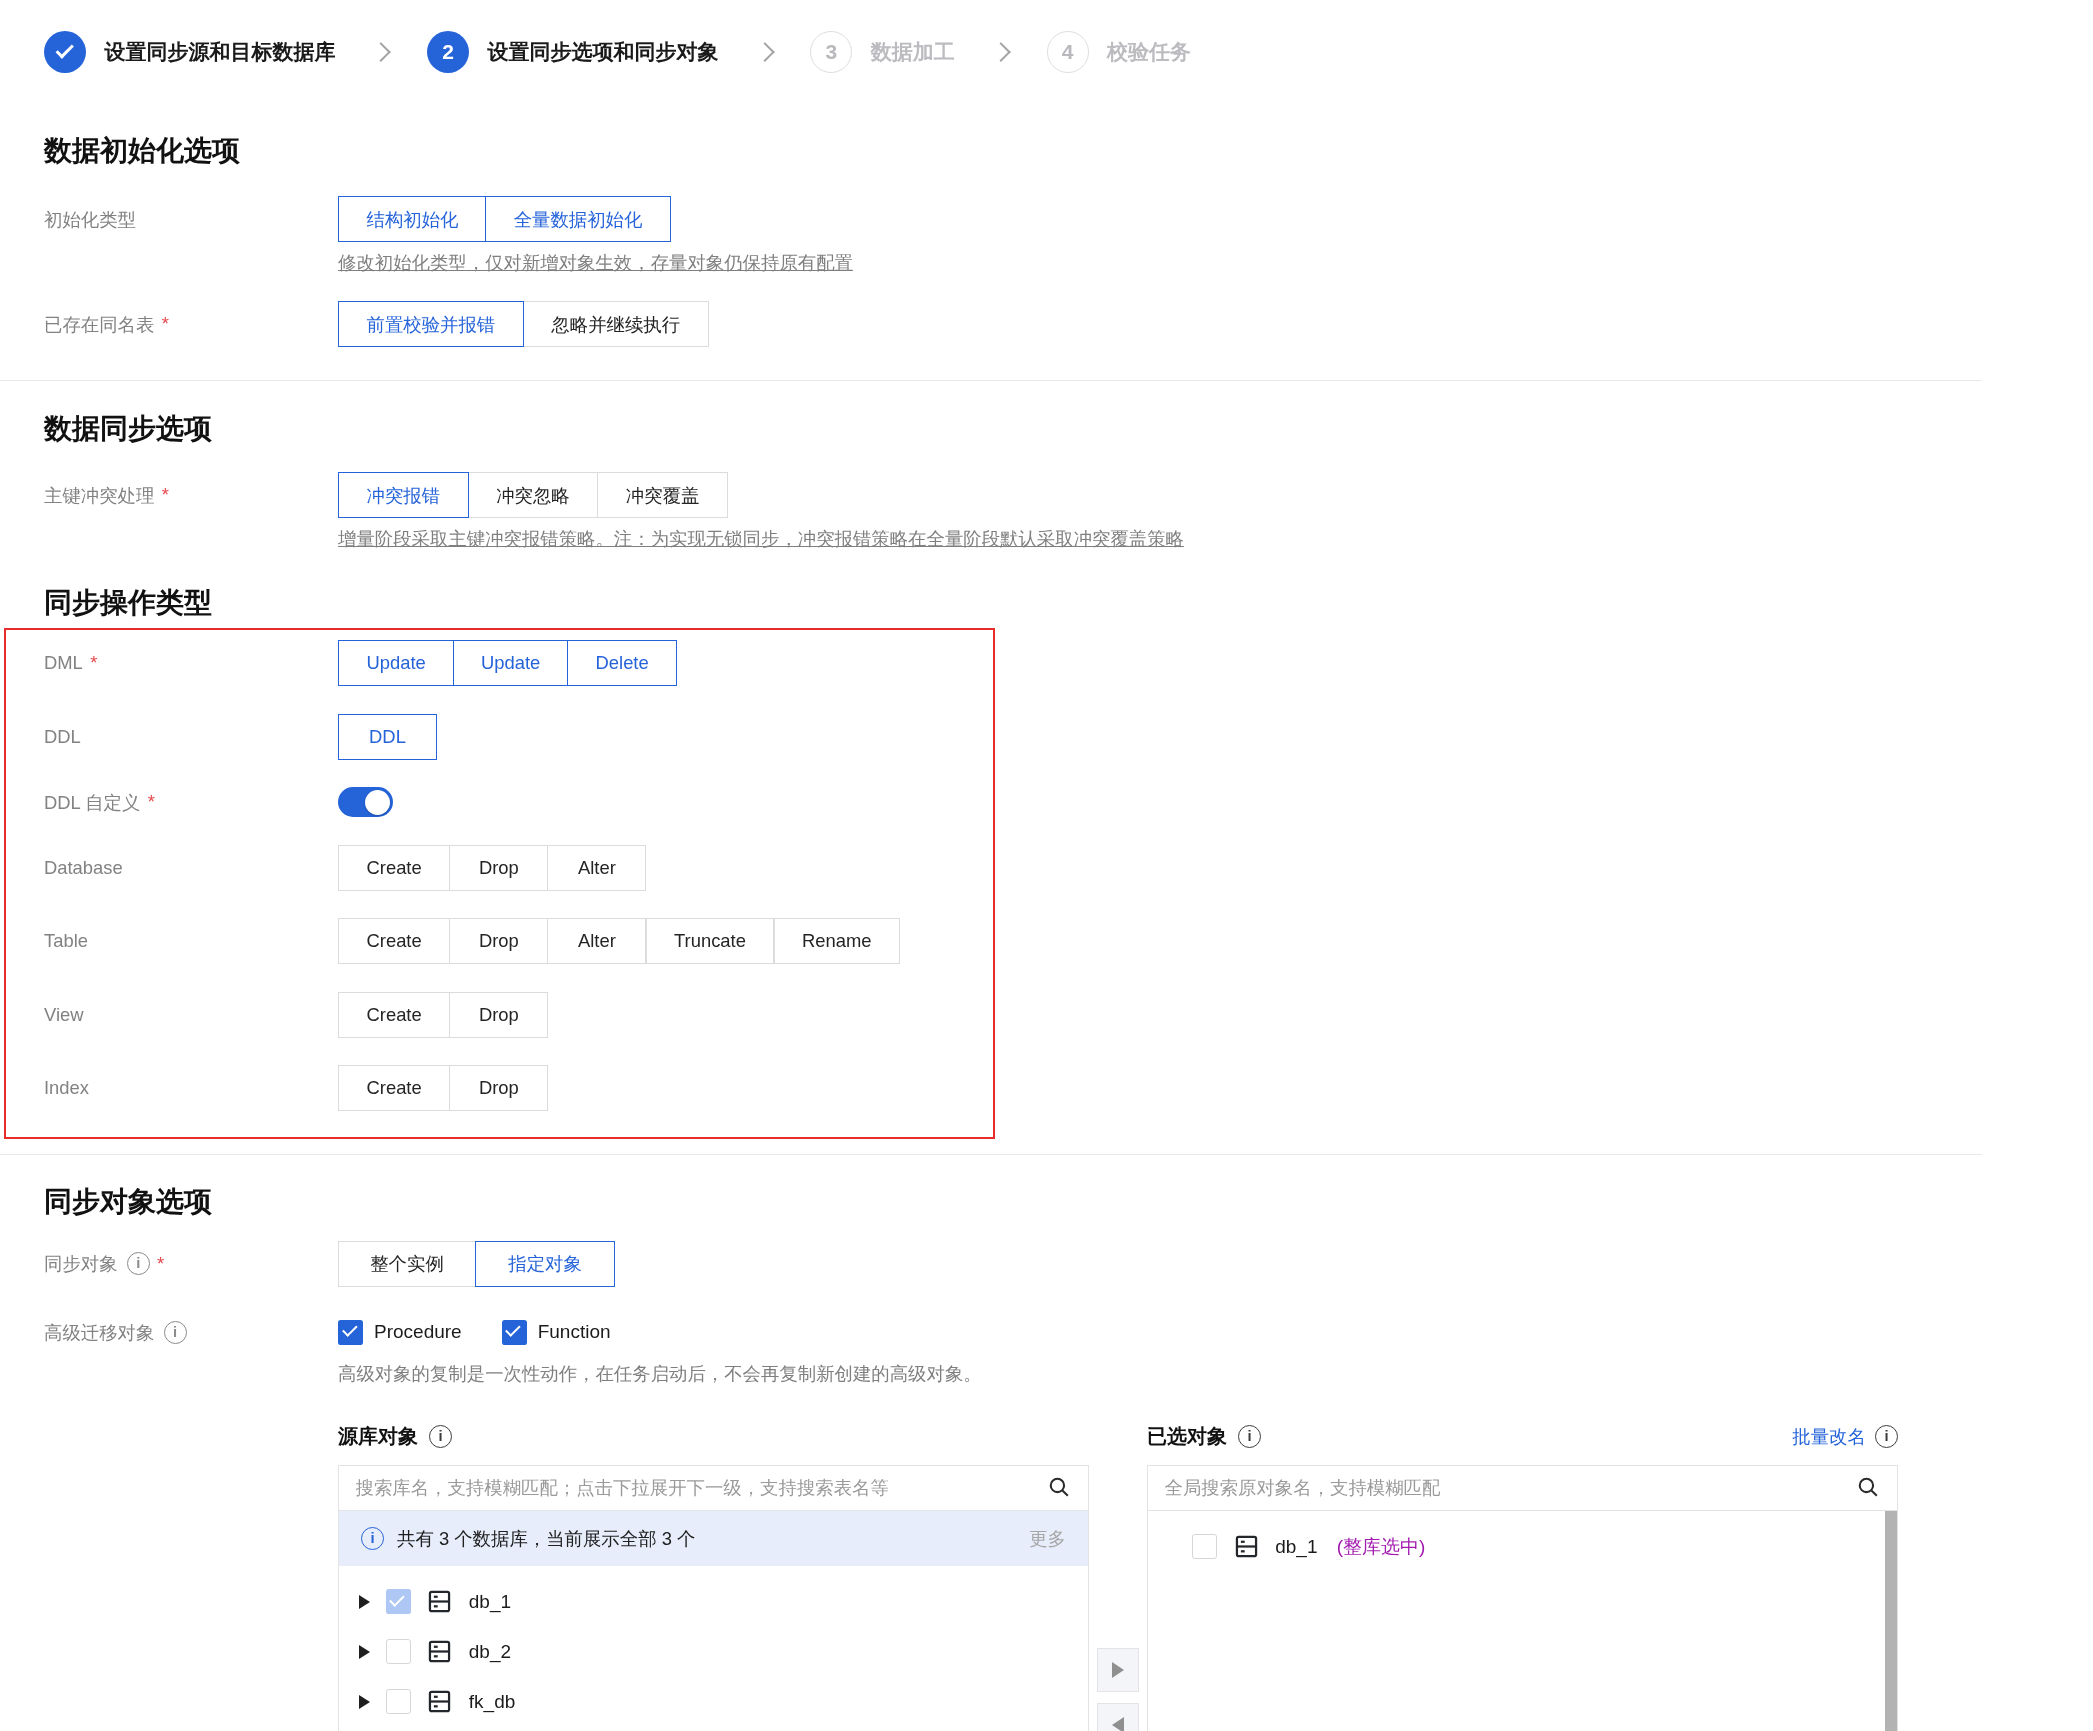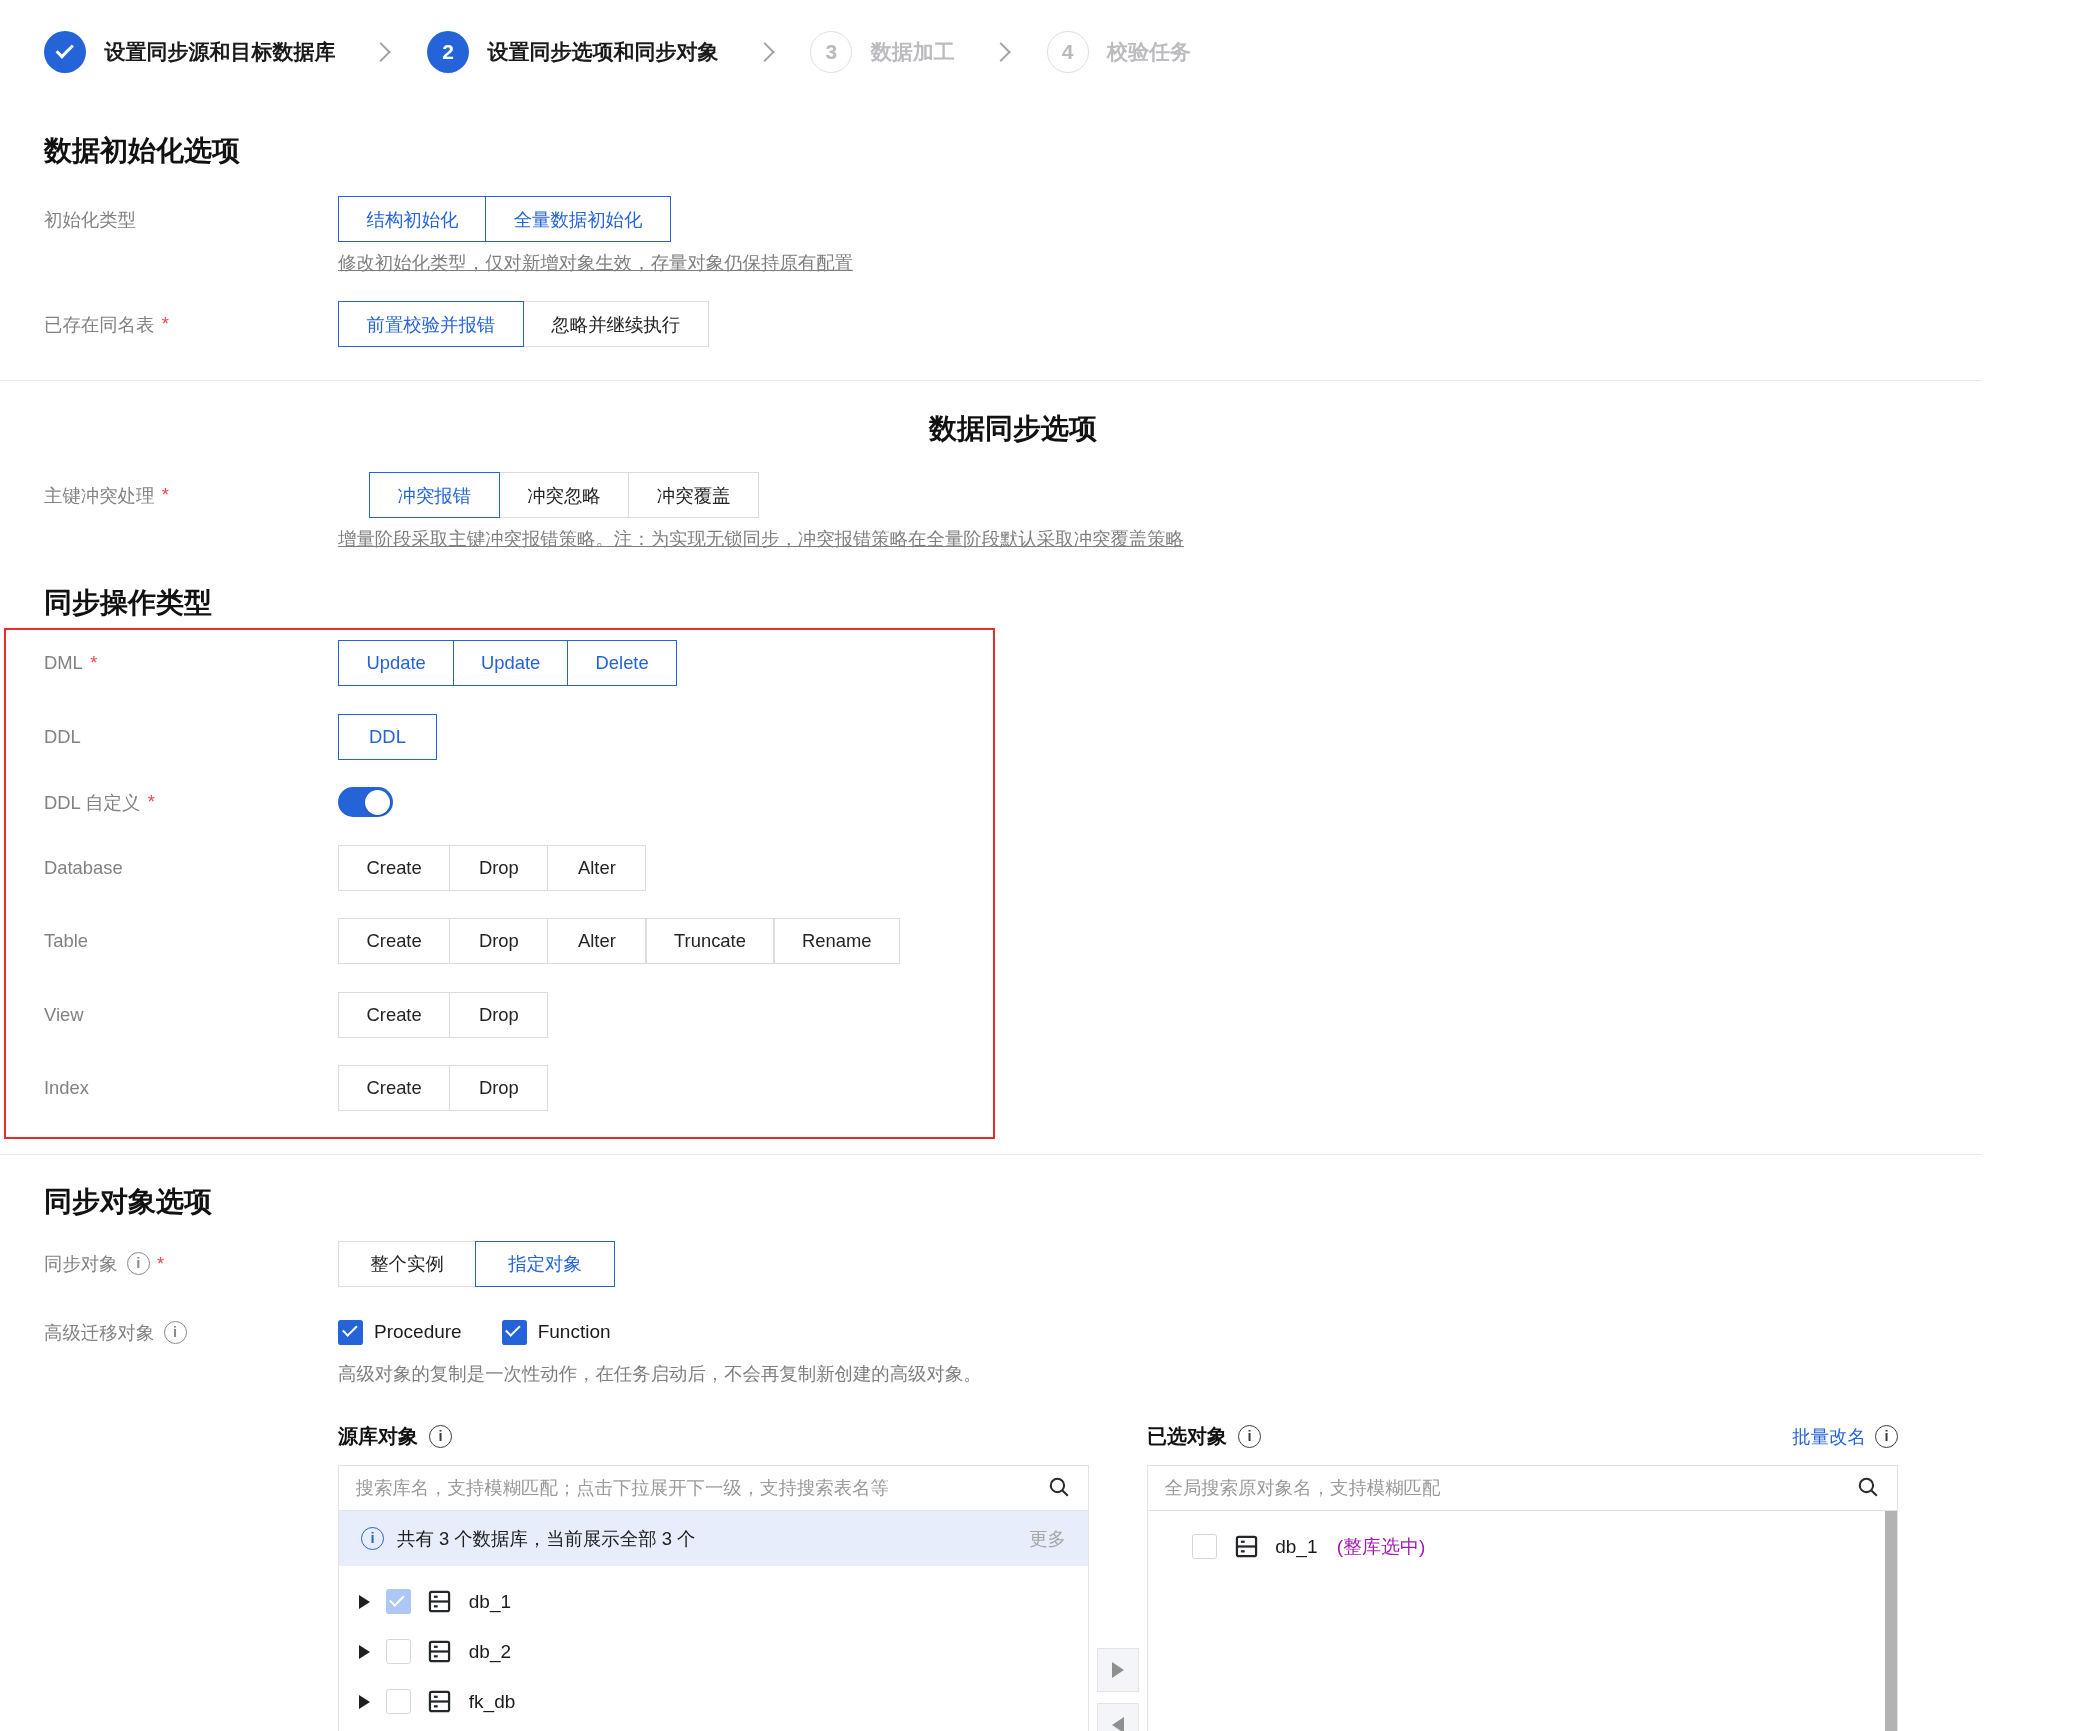--- a/index.html
+++ b/index.html
@@ -89,22 +89,22 @@
          border-bottom:7.3px solid transparent;flex:none;cursor:pointer;}
   .suffix{color:#a21caf;margin-left:3.7px;}
   .vscroll{position:absolute;top:45px;right:0;bottom:0;width:12px;background:#b3b3b3;cursor:pointer;}
   .tbtn{width:42px;height:44px;background:#f4f5f8;border:0.9px solid #e4e4e8;display:flex;align-items:center;
         justify-content:center;cursor:pointer;}
   .arr-r{width:0;height:0;border-left:12px solid #8f8f8f;border-top:8.3px solid transparent;border-bottom:8.3px solid transparent;}
   .arr-l{width:0;height:0;border-right:12px solid #8f8f8f;border-top:8.3px solid transparent;border-bottom:8.3px solid transparent;}
   .rename{margin-left:auto;display:flex;align-items:center;gap:9.2px;font-size:18.4px;font-weight:400;
           color:var(--accent);cursor:pointer;}
 
-  .mt52{margin-top:48px;} .mt36{margin-top:33px;} .mt32{margin-top:29px;text-align:center;}
-  .mt30{margin-top:27.5px;} .mt28{margin-top:26px;} .mt26{margin-top:24px;gap:31px;} .mt22{margin-top:20px;}
+  .mt52{margin-top:48px;} .mt36{margin-top:33px;} .mt32{margin-top:29px;}
+  .mt30{margin-top:27.5px;} .mt28{margin-top:26px;} .mt26{margin-top:24px;} .mt22{margin-top:20px;}
   .mt20{margin-top:8px;text-decoration:underline;} .mt18{margin-top:16.5px;}
   .dbicon{flex:none;}
 </style>
 </head>
 <body>
 
 <div class="page">
 <div class="content">
 
   <div class="stepper">

